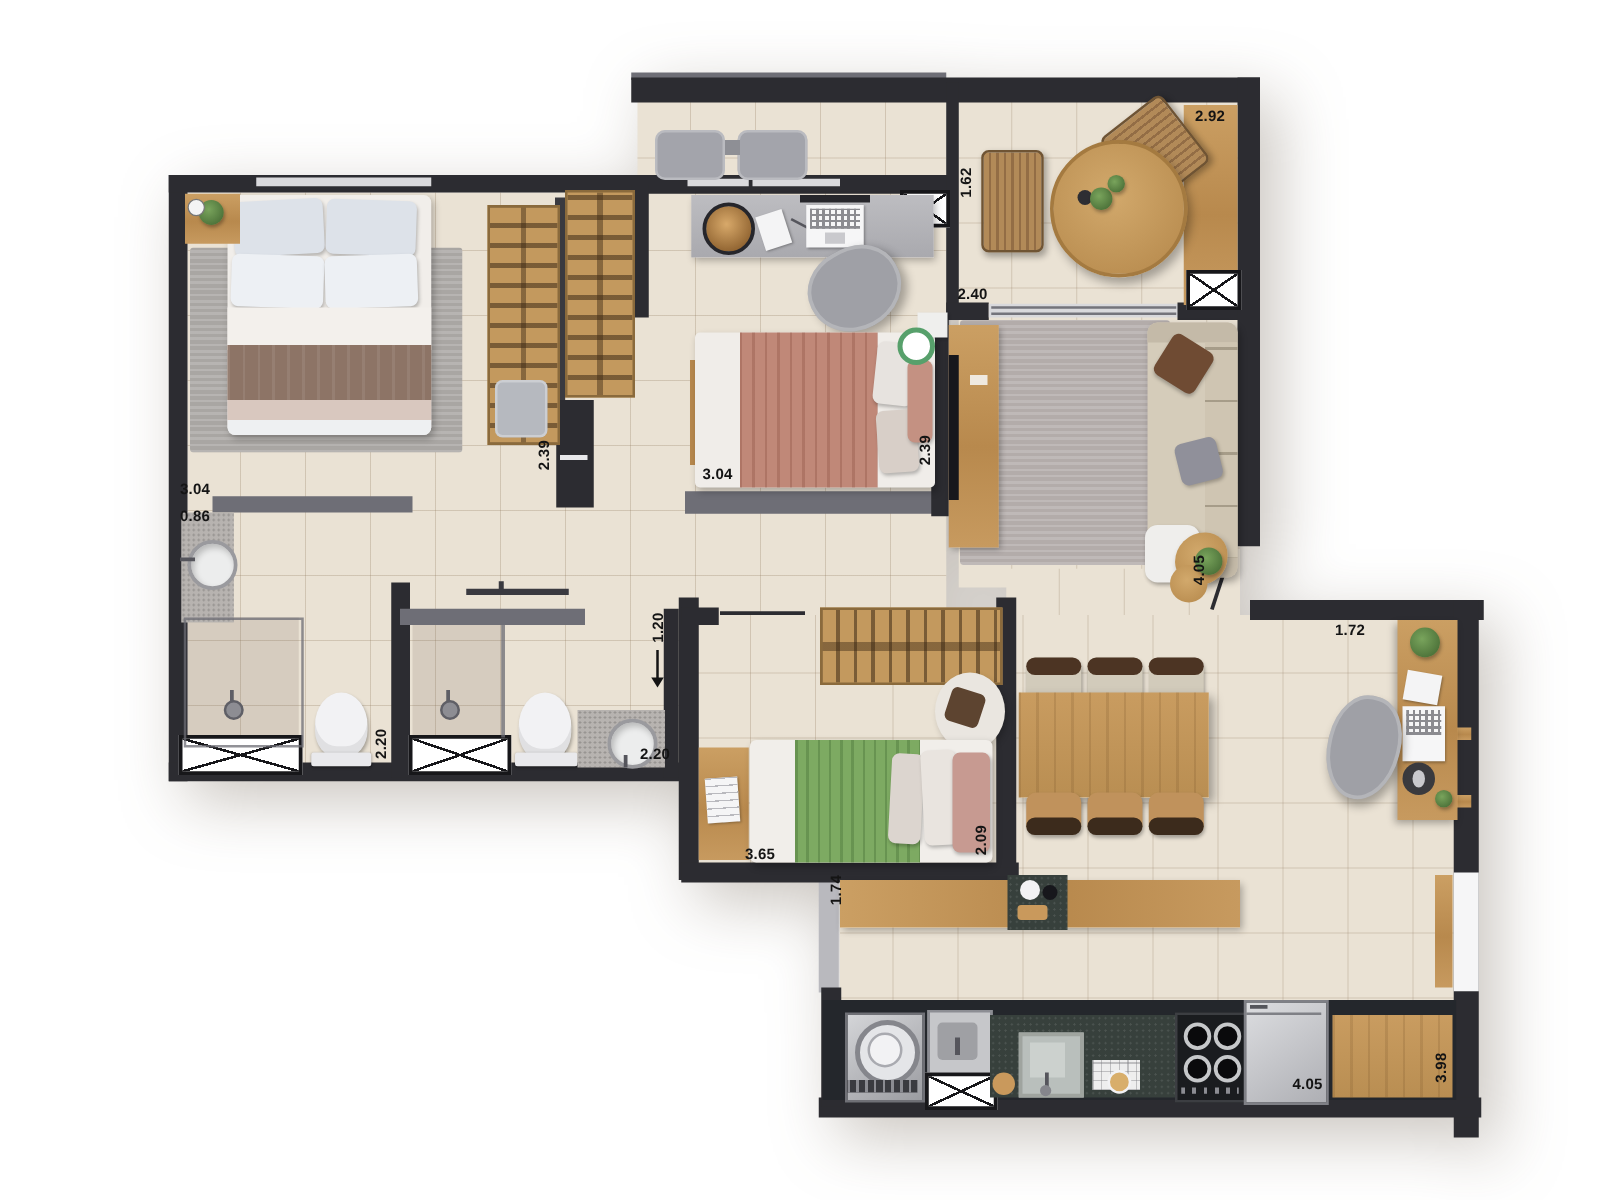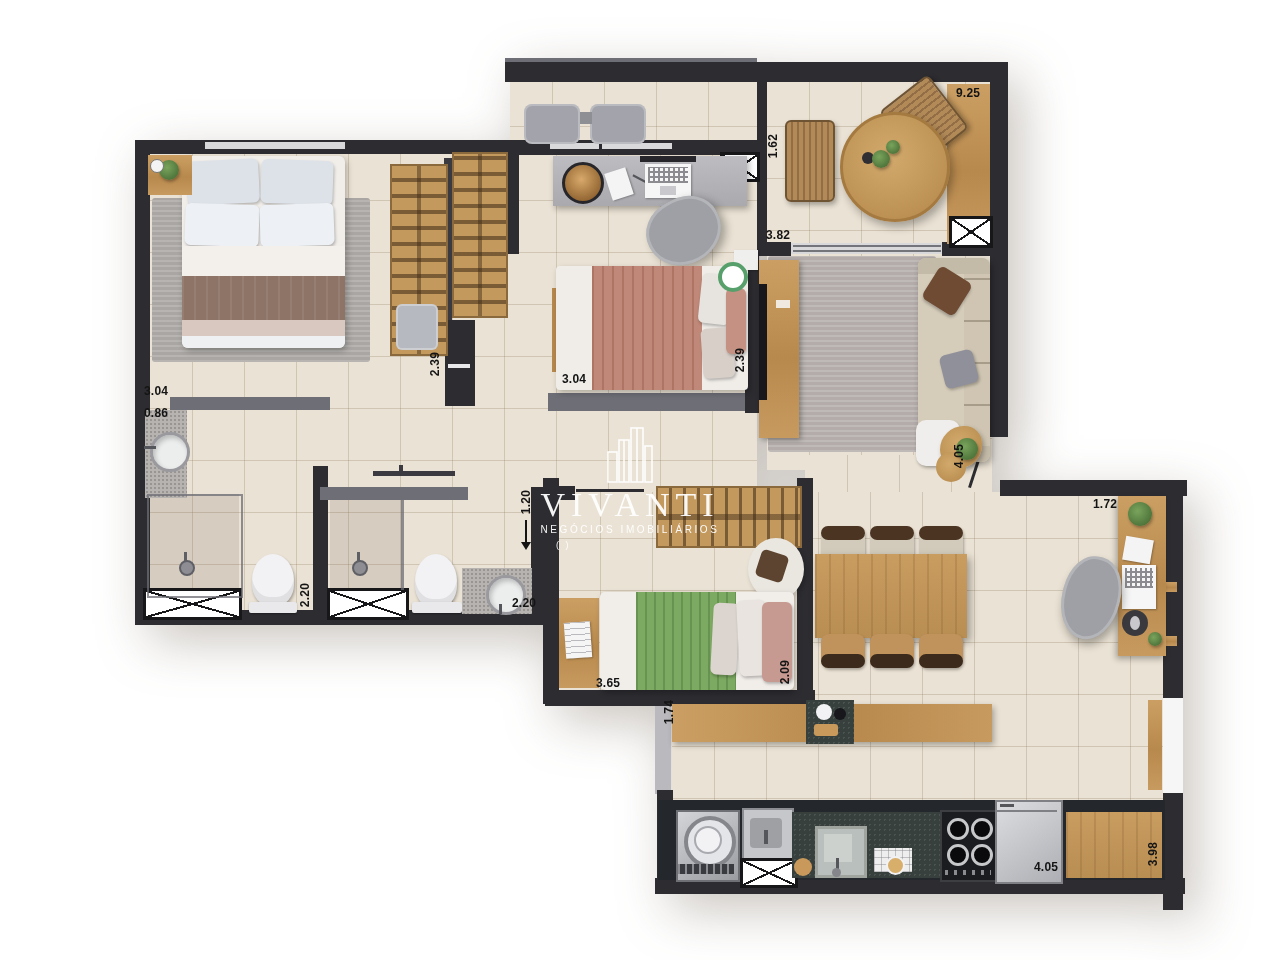--- a/index.html
+++ b/index.html
@@ -263,47 +263,34 @@
     <div class="a" style="left:29px;top:6px;width:16px;height:16px;background:#0a0a0c;border:3px solid #c6c8ca;border-radius:50%;"></div>
     <div class="a" style="left:5px;top:32px;width:16px;height:16px;background:#0a0a0c;border:3px solid #c6c8ca;border-radius:50%;"></div>
     <div class="a" style="left:29px;top:32px;width:16px;height:16px;background:#0a0a0c;border:3px solid #c6c8ca;border-radius:50%;"></div>
     <div class="a" style="left:3px;top:58px;width:46px;height:5px;background-image:repeating-linear-gradient(90deg,#8b8c92 0 3px,transparent 3px 9px);"></div>
   </div>
   <div class="a" style="left:995px;top:800px;width:64px;height:80px;background:linear-gradient(145deg,#dcdde0,#aeafb4);border:2px solid #7f8086;"></div>
   <div class="a" style="left:997px;top:810px;width:60px;height:2px;background:#7f8086;"></div>
   <div class="a" style="left:1000px;top:804px;width:14px;height:3px;background:#55565c;"></div>
   <div class="a grain" style="left:1066px;top:812px;width:96px;height:66px;"></div>
 
-  <div class="dim" style="left:956px;top:86px;">9.25</div>
+  <div class="dim" style="left:956px;top:86px;">2.92</div>
   <div class="dim v" style="left:766px;top:134px;">1.62</div>
-  <div class="dim" style="left:766px;top:228px;">3.82</div>
+  <div class="dim" style="left:766px;top:228px;">2.40</div>
   <div class="dim" style="left:144px;top:384px;">3.04</div>
   <div class="dim" style="left:144px;top:406px;">0.86</div>
   <div class="dim v" style="left:428px;top:352px;">2.39</div>
   <div class="dim" style="left:562px;top:372px;">3.04</div>
   <div class="dim v" style="left:733px;top:348px;">2.39</div>
   <div class="dim v" style="left:952px;top:444px;">4.05</div>
-  <div class="dim" style="left:1068px;top:497px;margin-left:25px;">1.72</div>
+  <div class="dim" style="left:1068px;top:497px;">1.72</div>
   <div class="dim v" style="left:519px;top:490px;">1.20</div>
   <div class="dim v" style="left:298px;top:583px;">2.20</div>
   <div class="dim" style="left:512px;top:596px;">2.20</div>
   <div class="dim" style="left:596px;top:676px;">3.65</div>
   <div class="dim v" style="left:778px;top:660px;">2.09</div>
   <div class="dim v" style="left:662px;top:700px;">1.74</div>
   <div class="dim" style="left:1034px;top:860px;">4.05</div>
   <div class="dim v" style="left:1146px;top:842px;">3.98</div>
 
-  <div class="a" id="watermark" style="left:500px;top:424px;width:260px;height:140px;">
-    <svg width="48" height="58" viewBox="0 0 48 58" style="position:absolute;left:106px;top:2px;" fill="none" stroke="#ffffff" stroke-width="1.6">
-      <rect x="2" y="26" width="9" height="30"></rect>
-      <rect x="13" y="14" width="10" height="42"></rect>
-      <line x1="18" y1="14" x2="18" y2="56"></line>
-      <rect x="25" y="2" width="12" height="54"></rect>
-      <line x1="31" y1="2" x2="31" y2="56"></line>
-      <rect x="39" y="20" width="7" height="36"></rect>
-    </svg>
-    <div id="wm-brand" class="a" style="left:0;top:62px;width:260px;">VIVANTI</div>
-    <div id="wm-sub" class="a" style="left:0;top:100px;width:260px;">NEGÓCIOS IMOBILIÁRIOS</div>
-    <div id="wm-mark" class="a" style="left:56px;top:116px;">( )</div>
-  </div>
 
 </div>
 </div>
 
 </body></html>

